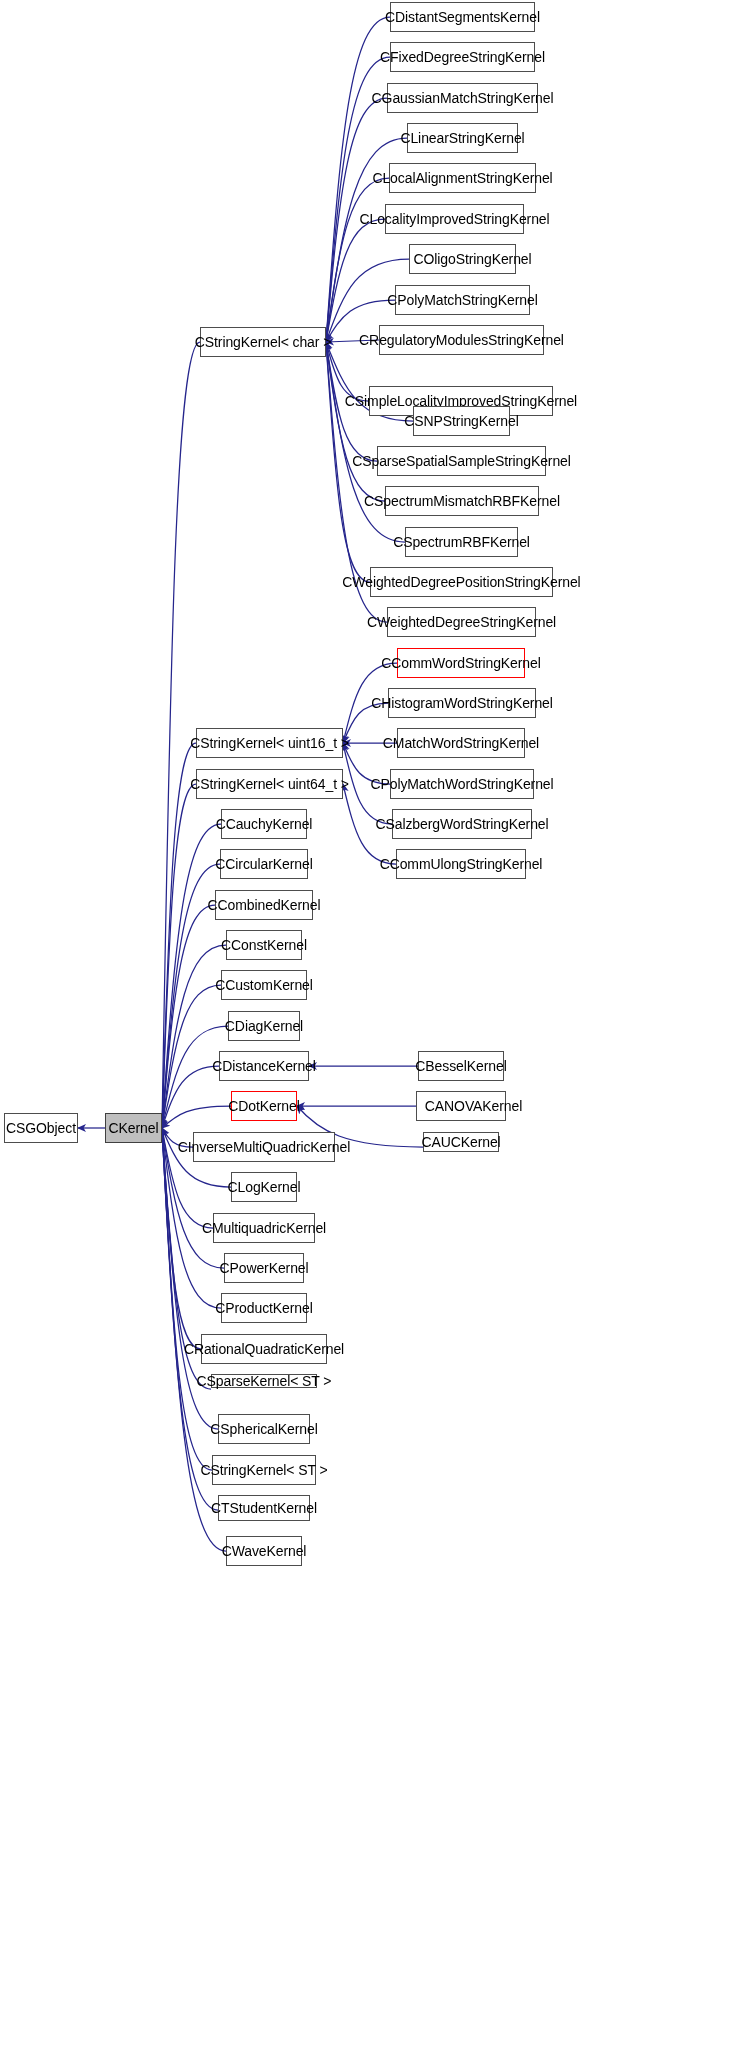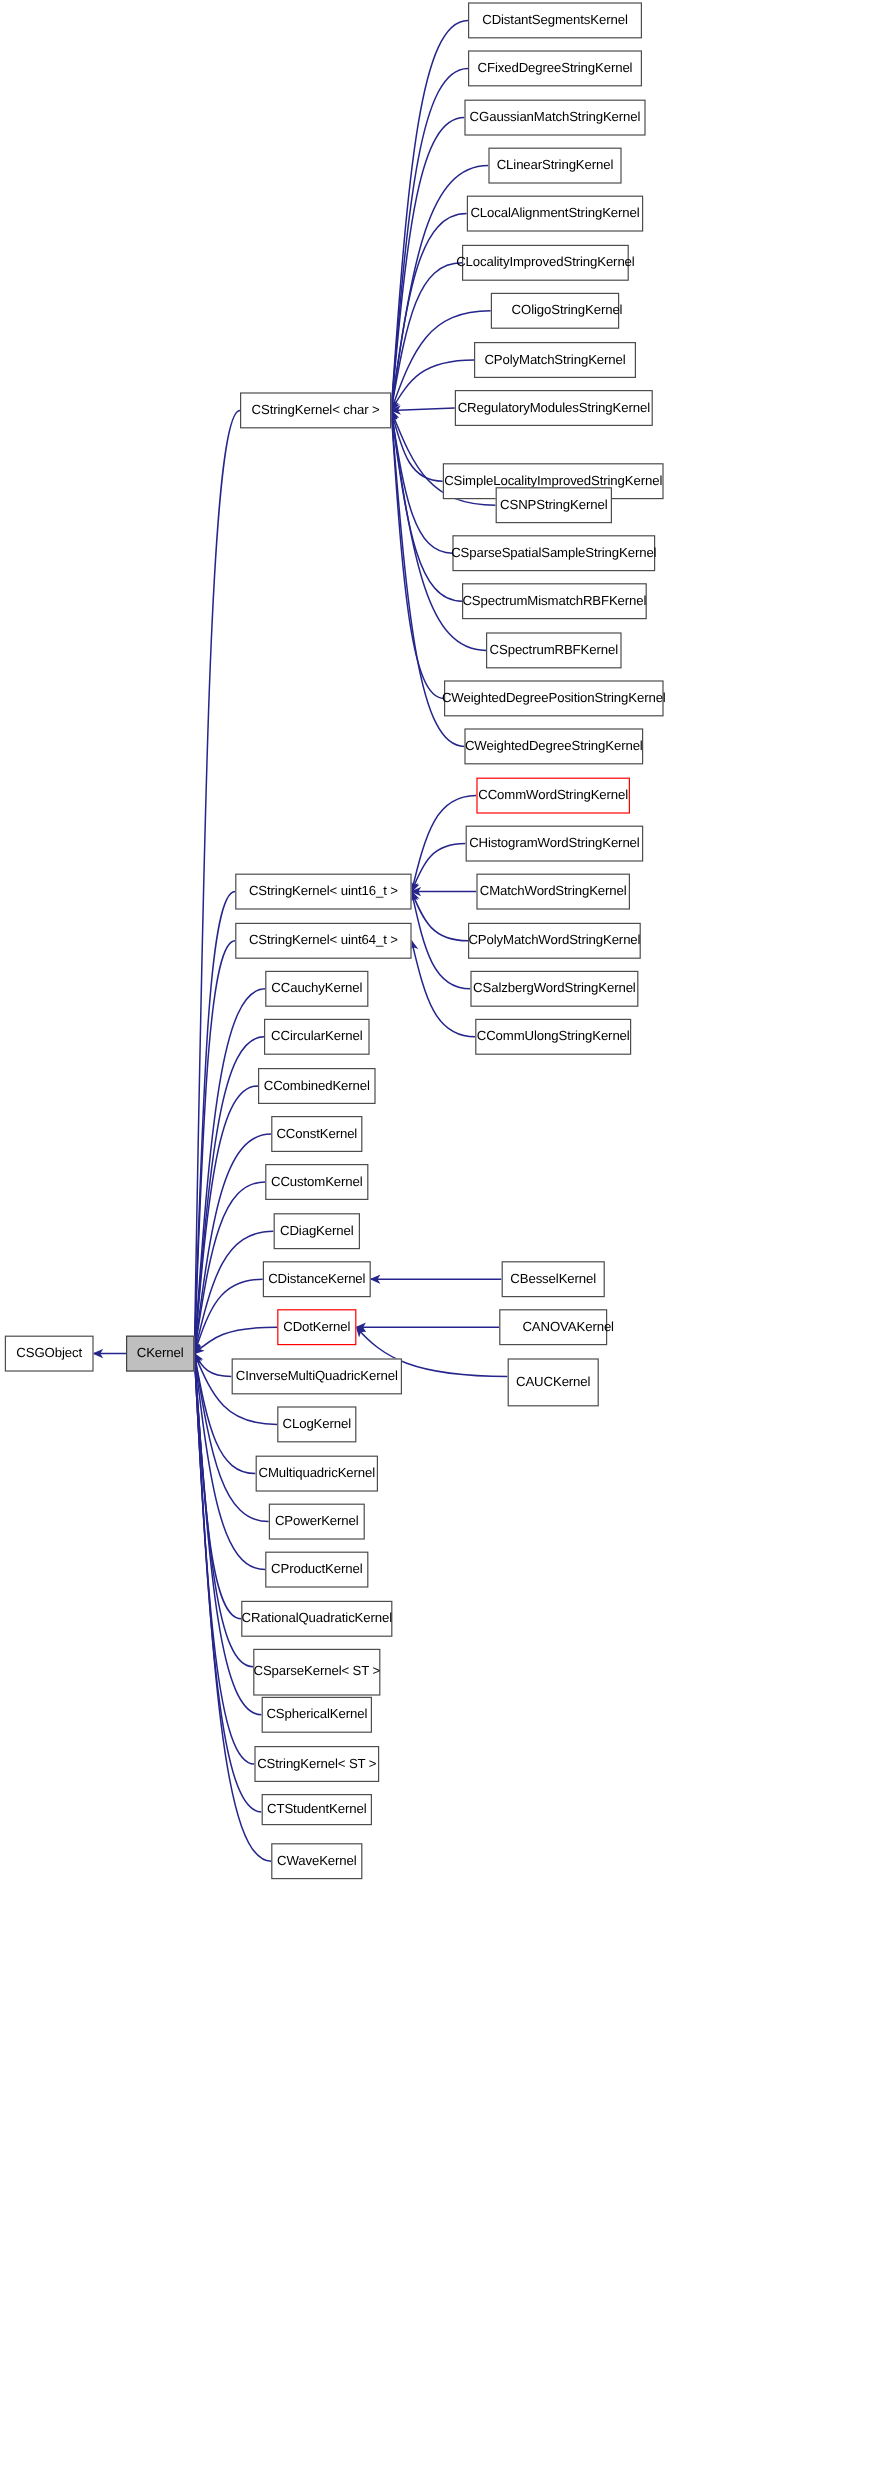--- a/index.html
+++ b/index.html
@@ -23,21 +23,21 @@
     width: 733px;
     height: 2067px;
     pointer-events: none;
   }
   .node {
     position: absolute;
     box-sizing: border-box;
     border: 1px solid #4d4d4d;
     background: #ffffff;
     color: #000000;
-    font-size: 11px;
+    font-size: 14px;
     line-height: 1;
     display: flex;
     align-items: center;
     justify-content: center;
     white-space: nowrap;
     letter-spacing: -0.1px;
     z-index: 3;
   }
   .node.highlight {
     background: #bfbfbf;
@@ -220,42 +220,42 @@
       </div>
       <div class="node" style="left: 224px; top: 1253px; width: 80px; height: 30px;">
         <span>CPowerKernel</span>
       </div>
       <div class="node" style="left: 221px; top: 1293px; width: 86px; height: 30px;">
         <span>CProductKernel</span>
       </div>
       <div class="node" style="left: 201px; top: 1334px; width: 126px; height: 30px;">
         <span>CRationalQuadraticKernel</span>
       </div>
-      <div class="node" style="left: 211px; top: 1374px; width: 106px; height: 39px; text-align: center;">
+      <div class="node" style="left: 211px; top: 1374px; width: 106px; height: 14px; text-align: center;">
         <span>CSparseKernel&lt; ST &gt;</span>
       </div>
       <div class="node" style="left: 218px; top: 1414px; width: 92px; height: 30px;">
         <span>CSphericalKernel</span>
       </div>
       <div class="node" style="left: 212px; top: 1455px; width: 104px; height: 30px;">
         <span>CStringKernel&lt; ST &gt;</span>
       </div>
       <div class="node" style="left: 218px; top: 1495px; width: 92px; height: 26px;">
         <span>CTStudentKernel</span>
       </div>
       <div class="node" style="left: 226px; top: 1536px; width: 76px; height: 30px;">
         <span>CWaveKernel</span>
       </div>
       <div class="node" style="left: 418px; top: 1051px; width: 86px; height: 30px;">
         <span>CBesselKernel</span>
       </div>
       <div class="node" style="left: 416px; top: 1091px; width: 90px; height: 30px; padding-left: 25px;">
         <span>CANOVAKernel</span>
       </div>
-      <div class="node" style="left: 423px; top: 1132px; width: 76px; height: 40px;">
+      <div class="node" style="left: 423px; top: 1132px; width: 76px; height: 20px;">
         <span>CAUCKernel</span>
       </div>
       <div class="node" style="left: 4px; top: 1113px; width: 74px; height: 30px;">
         <span>CSGObject</span>
       </div>
       <div class="node highlight" style="left: 105px; top: 1113px; width: 57px; height: 30px;">
         <span>CKernel</span>
       </div>
     </div>
 </div>

